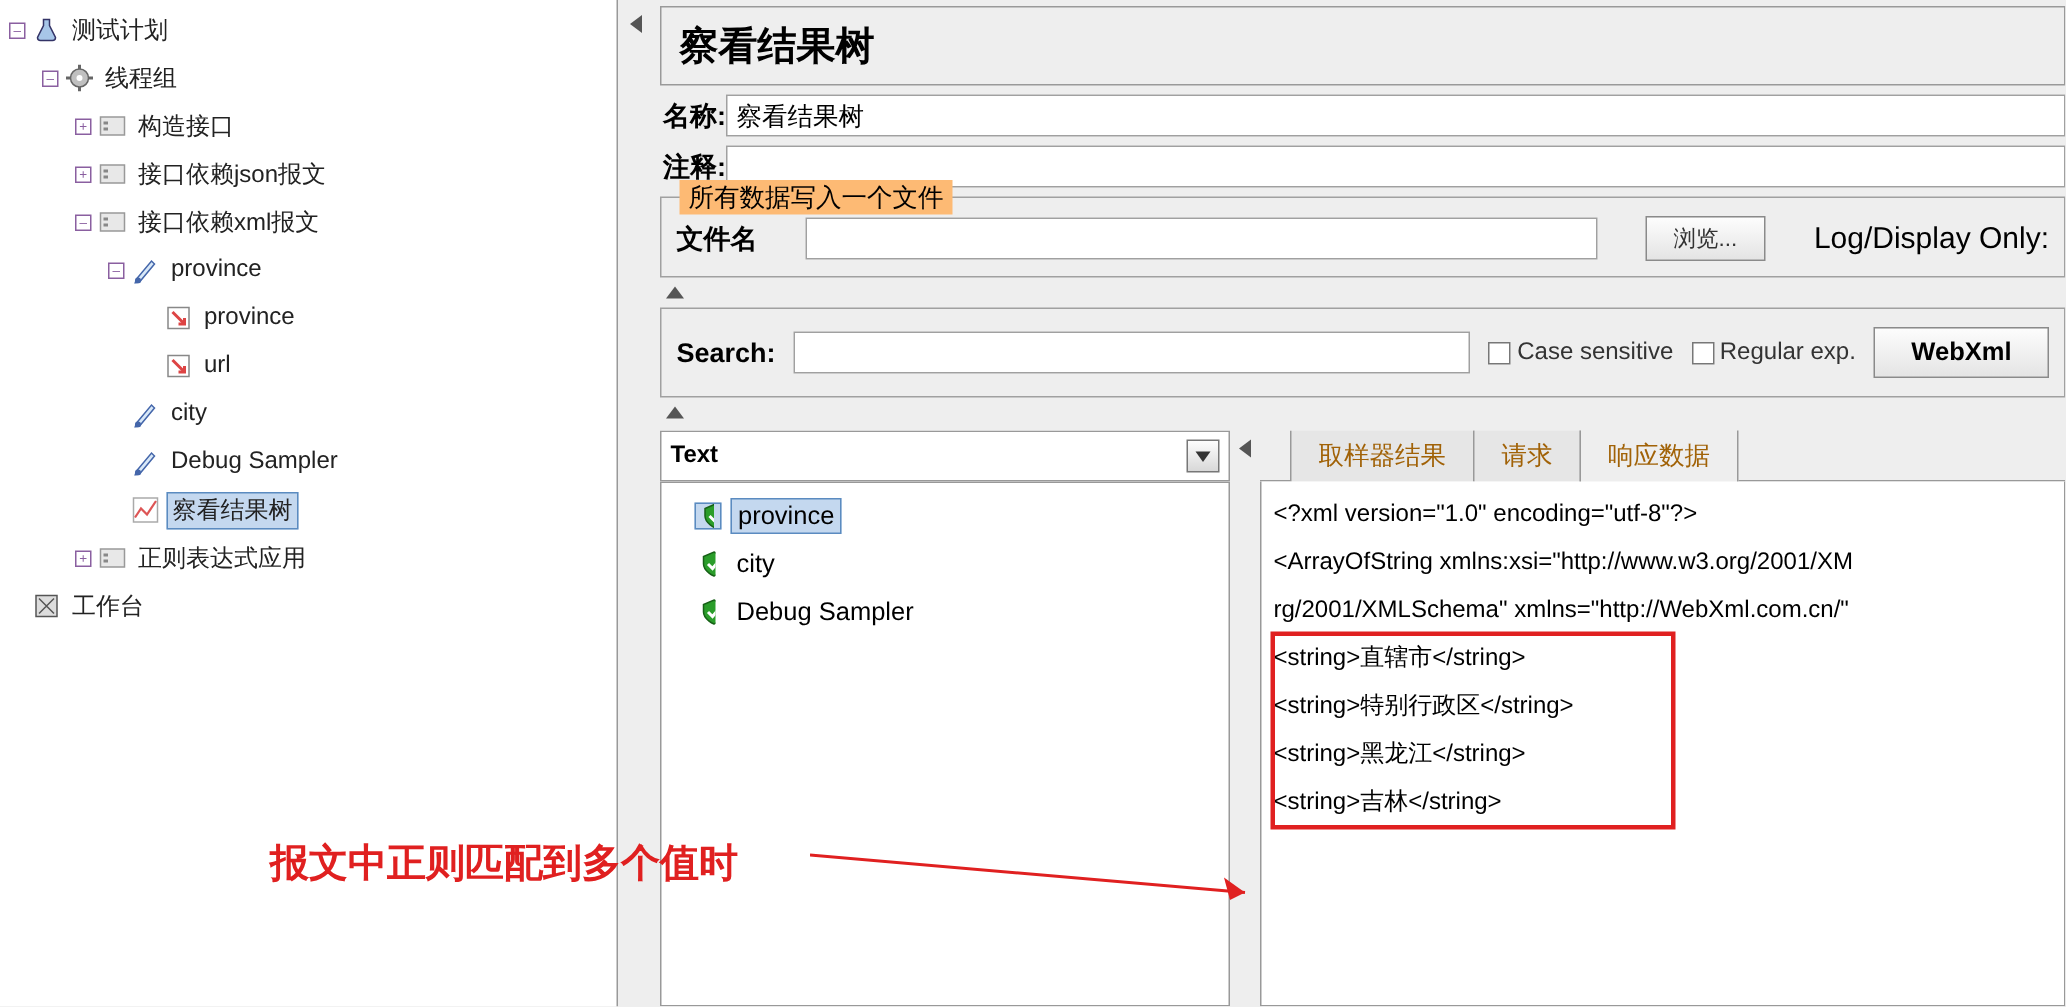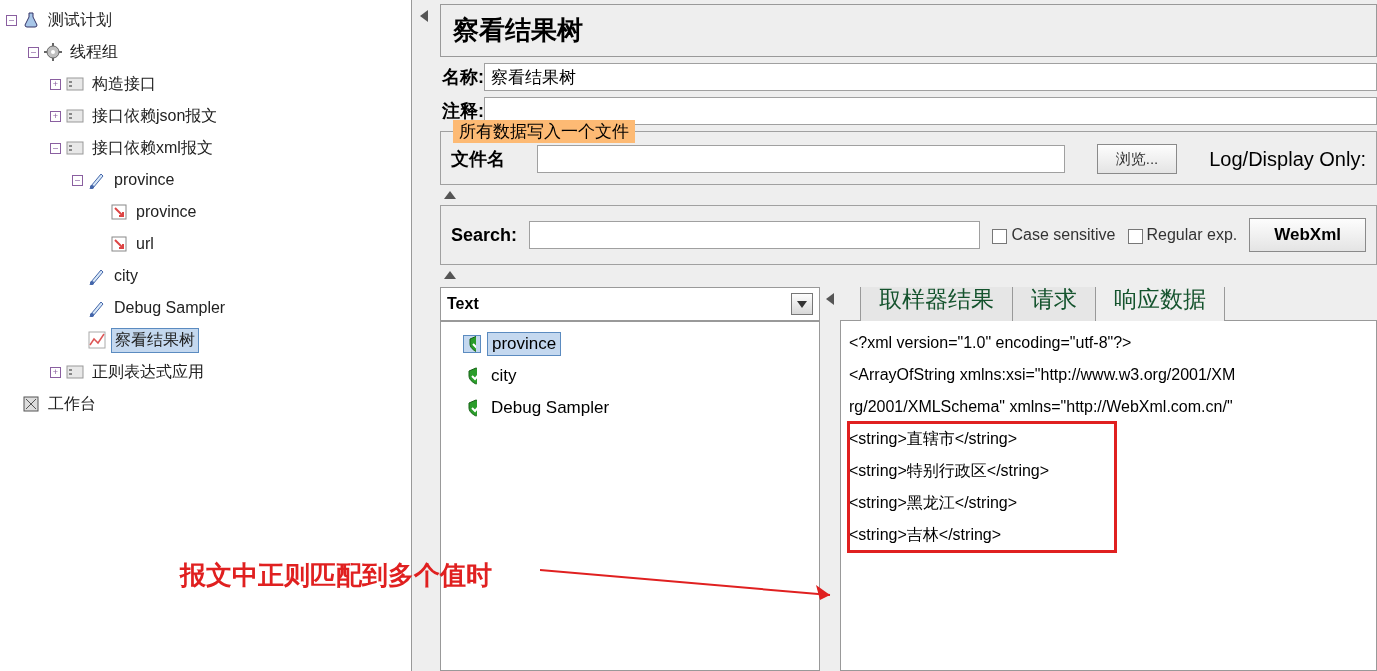--- a/index.html
+++ b/index.html
@@ -56,21 +56,21 @@
 .rnode .shield { width:18px;height:18px;}
 .rnode span { font-size: 17px; padding: 1px 4px;}
 .rnode.rsel span { background: #c4d8ef; border: 1px solid #5b8bc0;}
 
 .result-right { flex:1; display:flex; flex-direction:column; overflow:hidden;}
 .left-tri { display:flex; flex-direction:column; gap:4px; padding:2px 0; align-items:center;}
 .left-tri .t { width:0;height:0;border-top:6px solid transparent;border-bottom:6px solid transparent;border-right:8px solid #555;}
 .mid-split { width:12px; display:flex; flex-direction:column; align-items:center; padding-top:6px;}
 
 .tabs { display:flex; height: 34px; align-items:flex-end;}
-.tab { padding: 6px 18px; border: 1px solid #999; background: #e6e6e6; color: #14532d; font-size: 23px; margin-right: -1px; cursor:pointer; border-bottom:none;}
+.tab { padding: 6px 18px; border: 1px solid #999; background: #e6e6e6; color: #a16207; font-size: 17px; margin-right: -1px; cursor:pointer; border-bottom:none;}
 .tab.active { background: #eeeeee; border-bottom: 1px solid #eeeeee; position:relative; top:1px;}
 .tabs-spacer { flex:1; border-bottom:1px solid #999;}
 .tabs-pre { width:20px; border-bottom:1px solid #999;}
 
 .xml-view { flex:1; background: #fff; border:1px solid #999; border-top:none; padding: 6px 8px; font-size: 17px; line-height: 32px; position:relative; white-space:nowrap; overflow:hidden;}
 .red-box { position:absolute; border: 3px solid #e02020; }
 
 
 .anno-text { position:absolute; color:#e02020; font-size: 26px; font-weight: bold; z-index:50;}
 .anno-arrow { position:absolute; z-index:50;}

